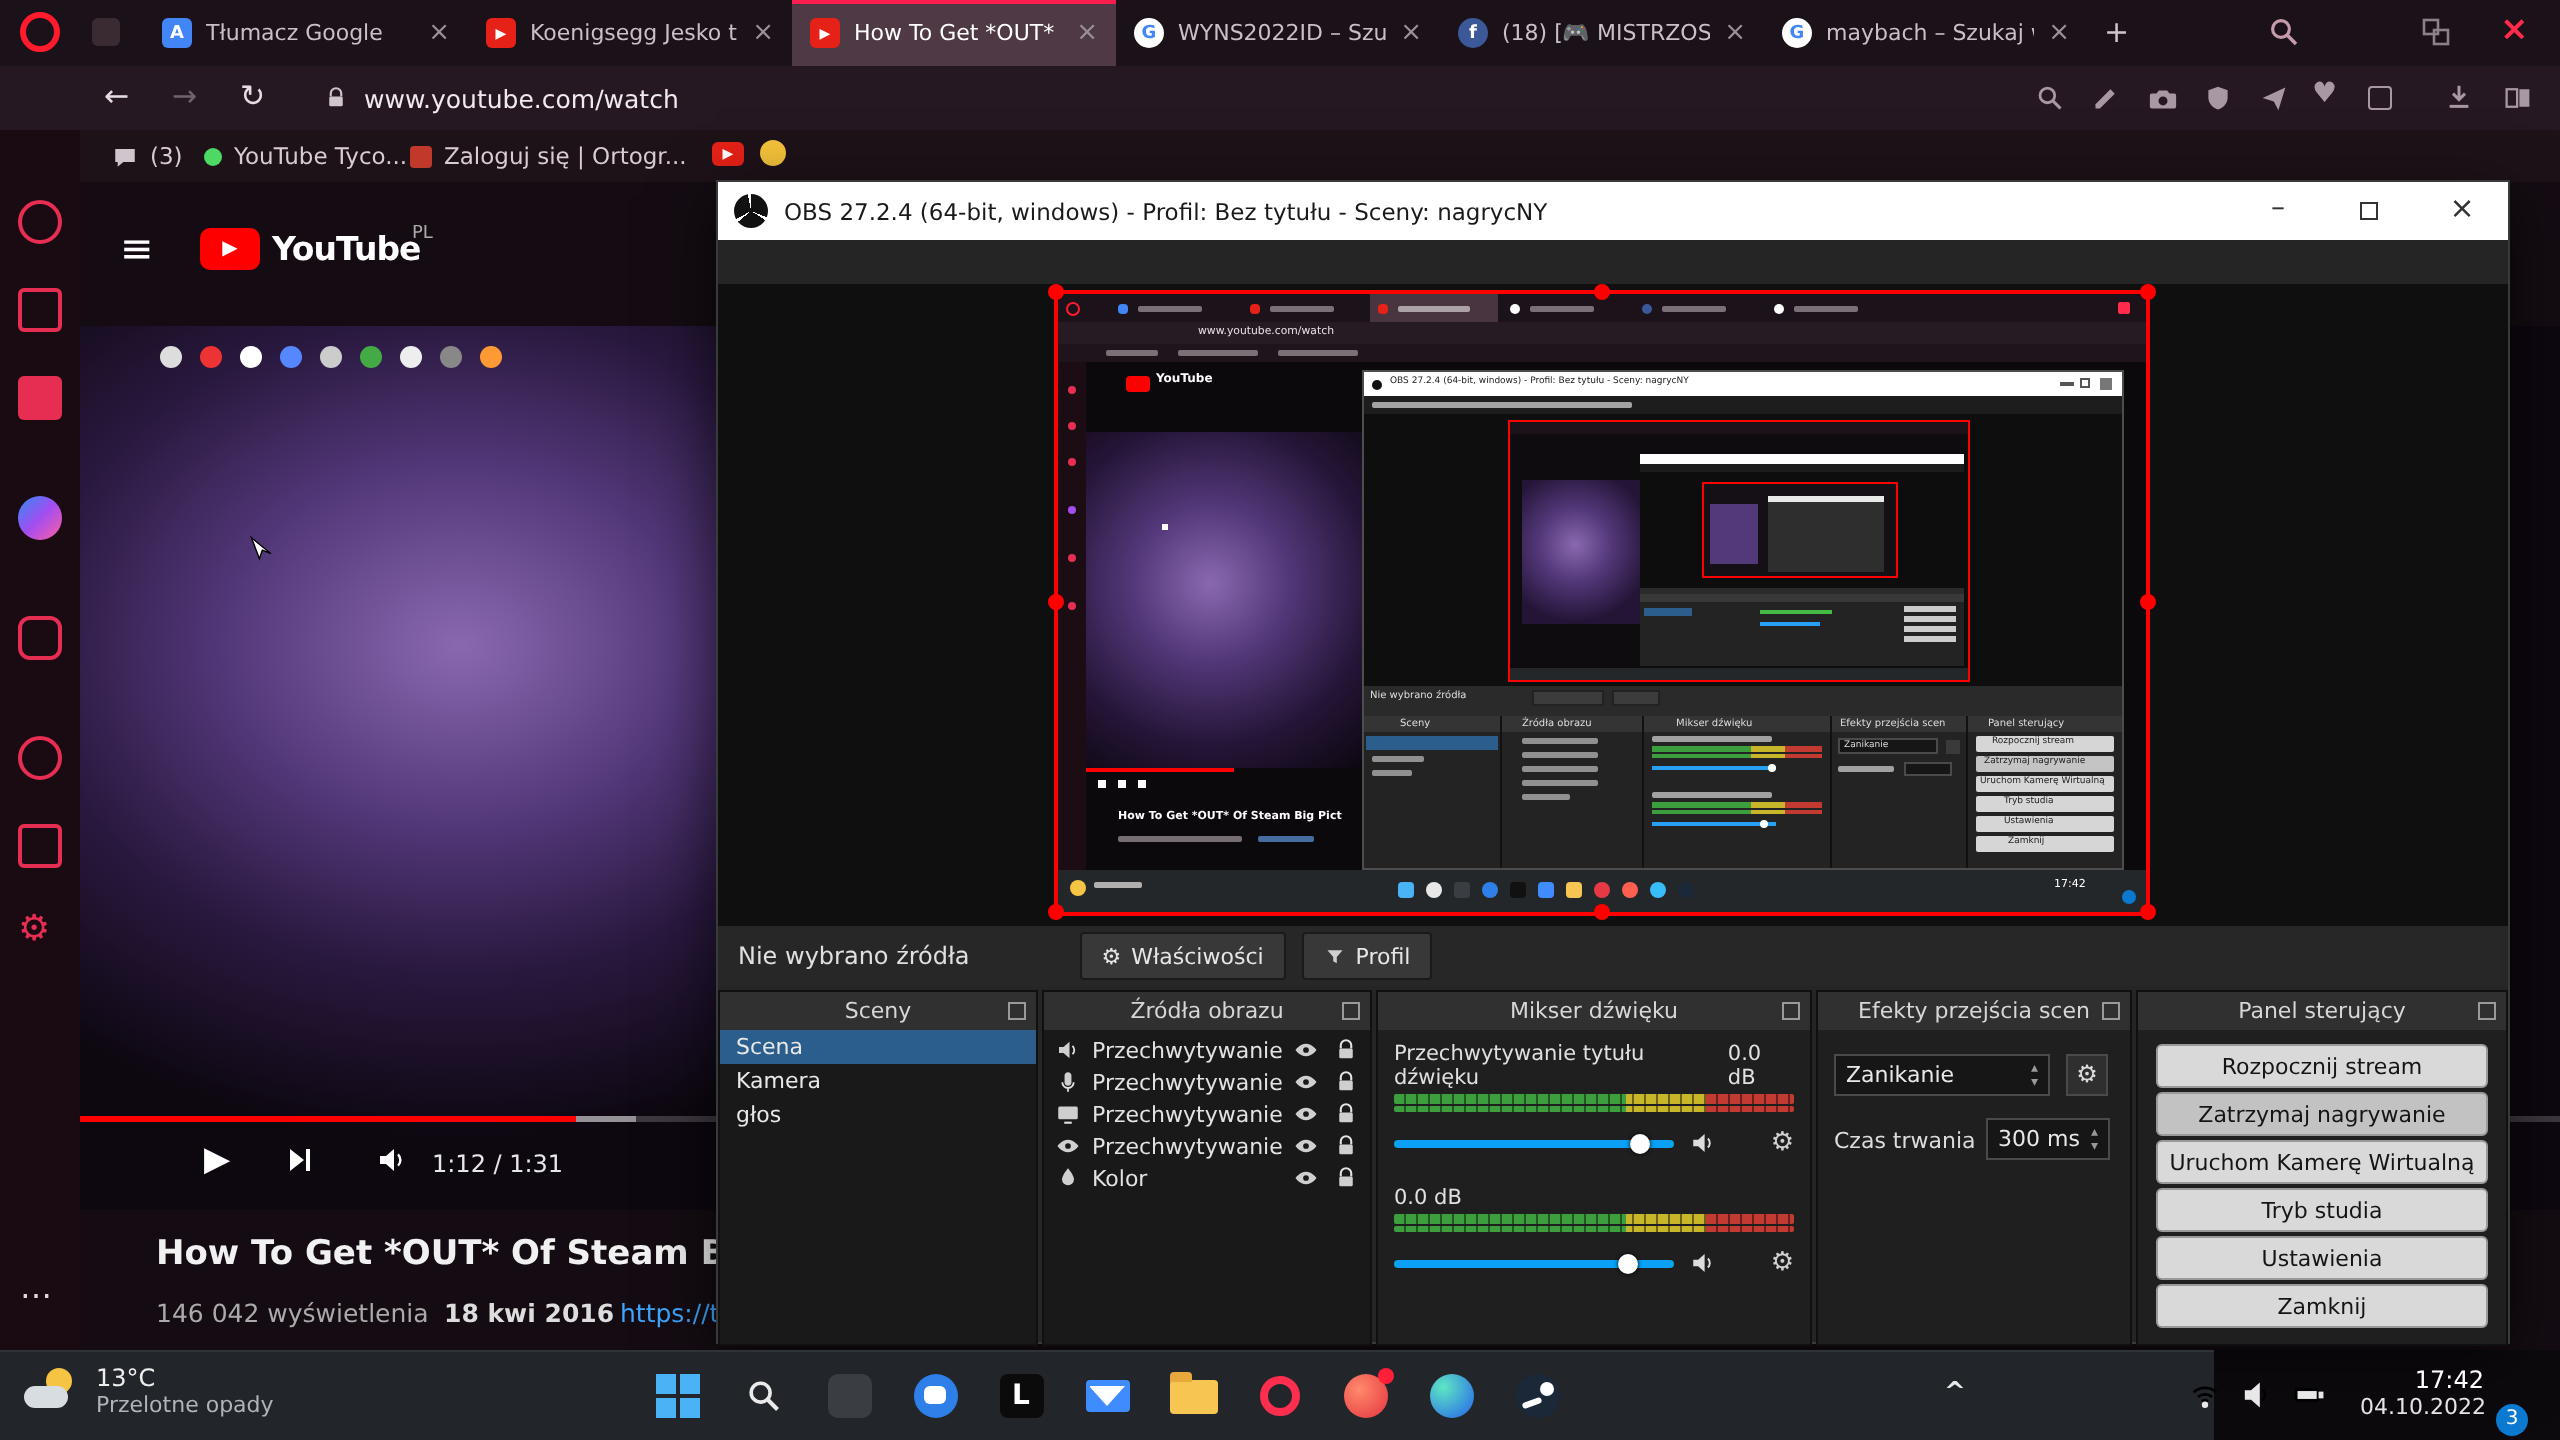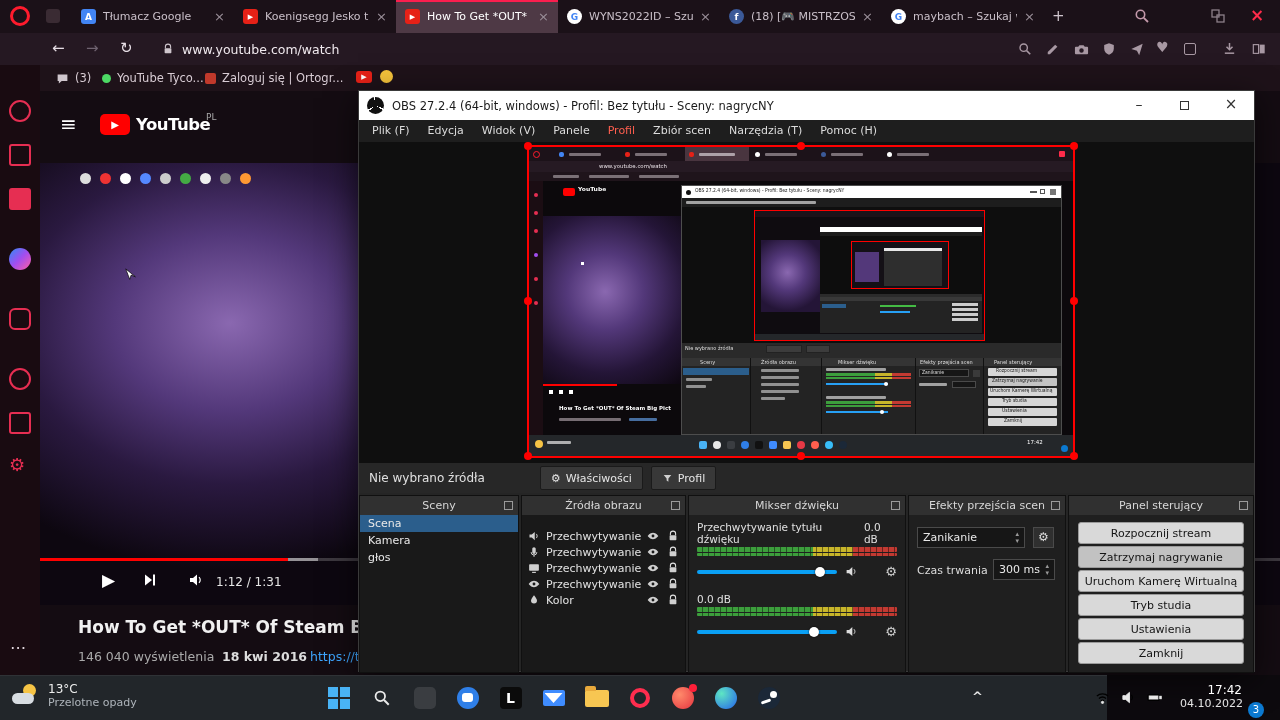--- a/index.html
+++ b/index.html
@@ -294,45 +294,35 @@
     <svg class="a" style="left:102px;top:409px;width:16px;height:16px;fill:#fff;">
         <use href="#i-next"></use>
       </svg>
     <svg class="a" style="left:148px;top:409px;width:16px;height:16px;fill:#fff;color:#fff;">
         <use href="#i-spk"></use>
       </svg>
     <span class="a" style="left:176px;top:412px;font-size:12px;color:#e6e6e6;">1:12 / 1:31</span>
   </div>
 
   <div class="a ytitle" style="left:78px;top:617px;width:1100px;">How To Get *OUT* Of Steam Big Pict</div>
-  <div class="a ymeta" style="left:78px;top:649px;">146 040 wyświetlenia</div>
+  <div class="a ymeta" style="left:78px;top:649px;">146 042 wyświetlenia</div>
   <div class="a ymeta" style="left:222px;top:649px;color:#ddd;font-weight:600;">18 kwi 2016</div>
   <div class="a ymeta" style="left:310px;top:649px;color:var(--link-blue);">https://twitte</div>
 
   <div class="a obs">
     <div class="a obs-title">
       <div class="a" style="left:8px;top:6px;width:17px;height:17px;border-radius:50%;background:conic-gradient(#111 0 31%,#fff 31% 34%,#111 34% 64%,#fff 64% 67%,#111 67% 97%,#fff 97% 100%);"></div>
       <span class="a" style="left:33px;top:8px;font-size:11.5px;color:#1a1a1a;">OBS 27.2.4 (64-bit, windows) - Profil: Bez tytułu - Sceny: nagrycNY</span>
       <div class="a" style="left:757px;top:0;width:46px;height:29px;text-align:center;line-height:27px;font-size:14px;color:#333;">–</div>
       <div class="a" style="left:803px;top:0;width:46px;height:29px;">
         <div class="a" style="left:18px;top:10px;width:9px;height:9px;border:1px solid #333;box-sizing:border-box;"></div>
       </div>
       <div class="a" style="left:849px;top:0;width:46px;height:29px;text-align:center;line-height:27px;font-size:15px;color:#333;">×</div>
     </div>
 
-    <div class="a obs-menu">
-      <span class="mitem">Plik (F)</span>
-      <span class="mitem">Edycja</span>
-      <span class="mitem">Widok (V)</span>
-      <span class="mitem">Panele</span>
-      <span class="mitem red">Profil</span>
-      <span class="mitem">Zbiór scen</span>
-      <span class="mitem">Narzędzia (T)</span>
-      <span class="mitem">Pomoc (H)</span>
-    </div>
 
     <div class="a obs-preview">
       <div class="a capture">
         <div class="hdl" style="left:-5px;top:-5px;"></div>
           <div class="hdl" style="left:268px;top:-5px;"></div>
           <div class="hdl" style="left:541px;top:-5px;"></div>
         <div class="hdl" style="left:-5px;top:150px;"></div>
           <div class="hdl" style="left:541px;top:150px;"></div>
         <div class="hdl" style="left:-5px;top:305px;"></div>
           <div class="hdl" style="left:268px;top:305px;"></div>
@@ -537,21 +527,21 @@
         <div class="scitem">Kamera</div>
         <div class="scitem">głos</div>
       </div>
     </div>
 
     <div class="a dock" style="left:162px;width:165px;">
       <div class="dock-h">
           <span>Źródła obrazu</span>
           <span class="fl"></span>
         </div>
-      <div style="background:#191919;height:159px;padding-top:13px;">
+      <div style="background:#191919;height:159px;padding-top:2px;">
         <div class="srow">
             <svg>
               <use href="#i-spk"></use>
             </svg>
             <span>Przechwytywanie</span>
             <span class="sr">
               <svg>
                 <use href="#i-eye"></use>
               </svg>
               <svg>

